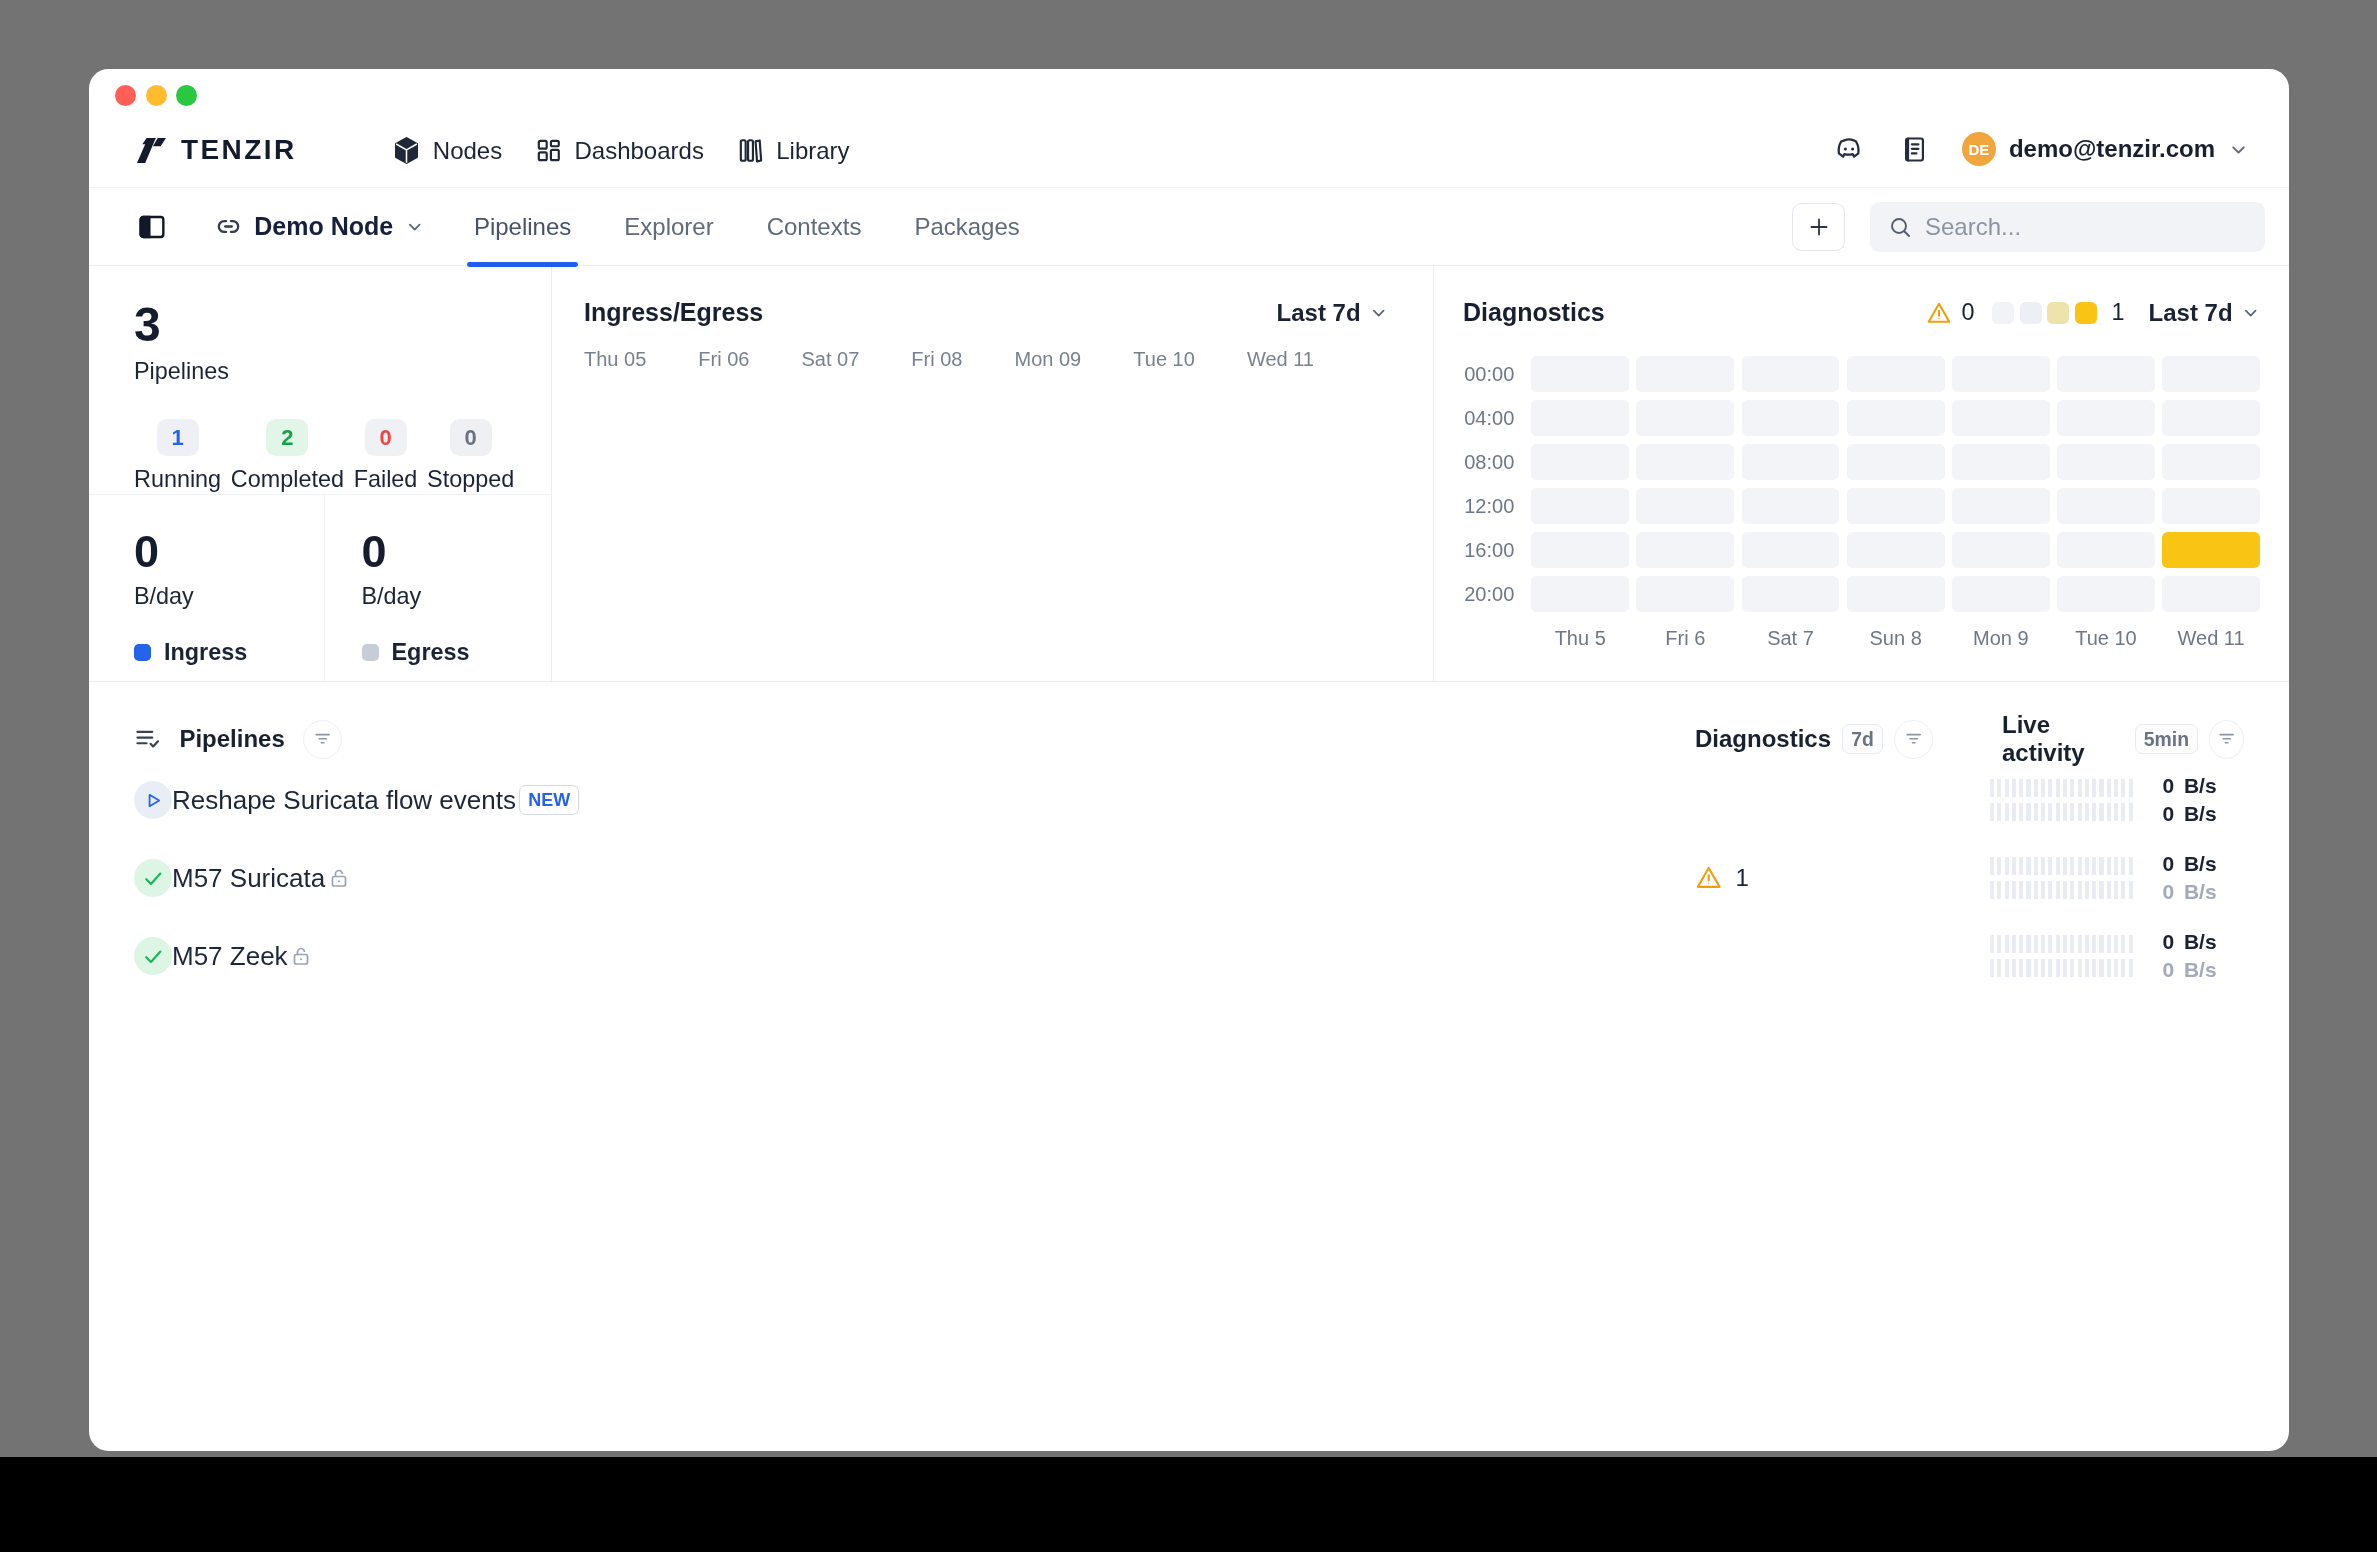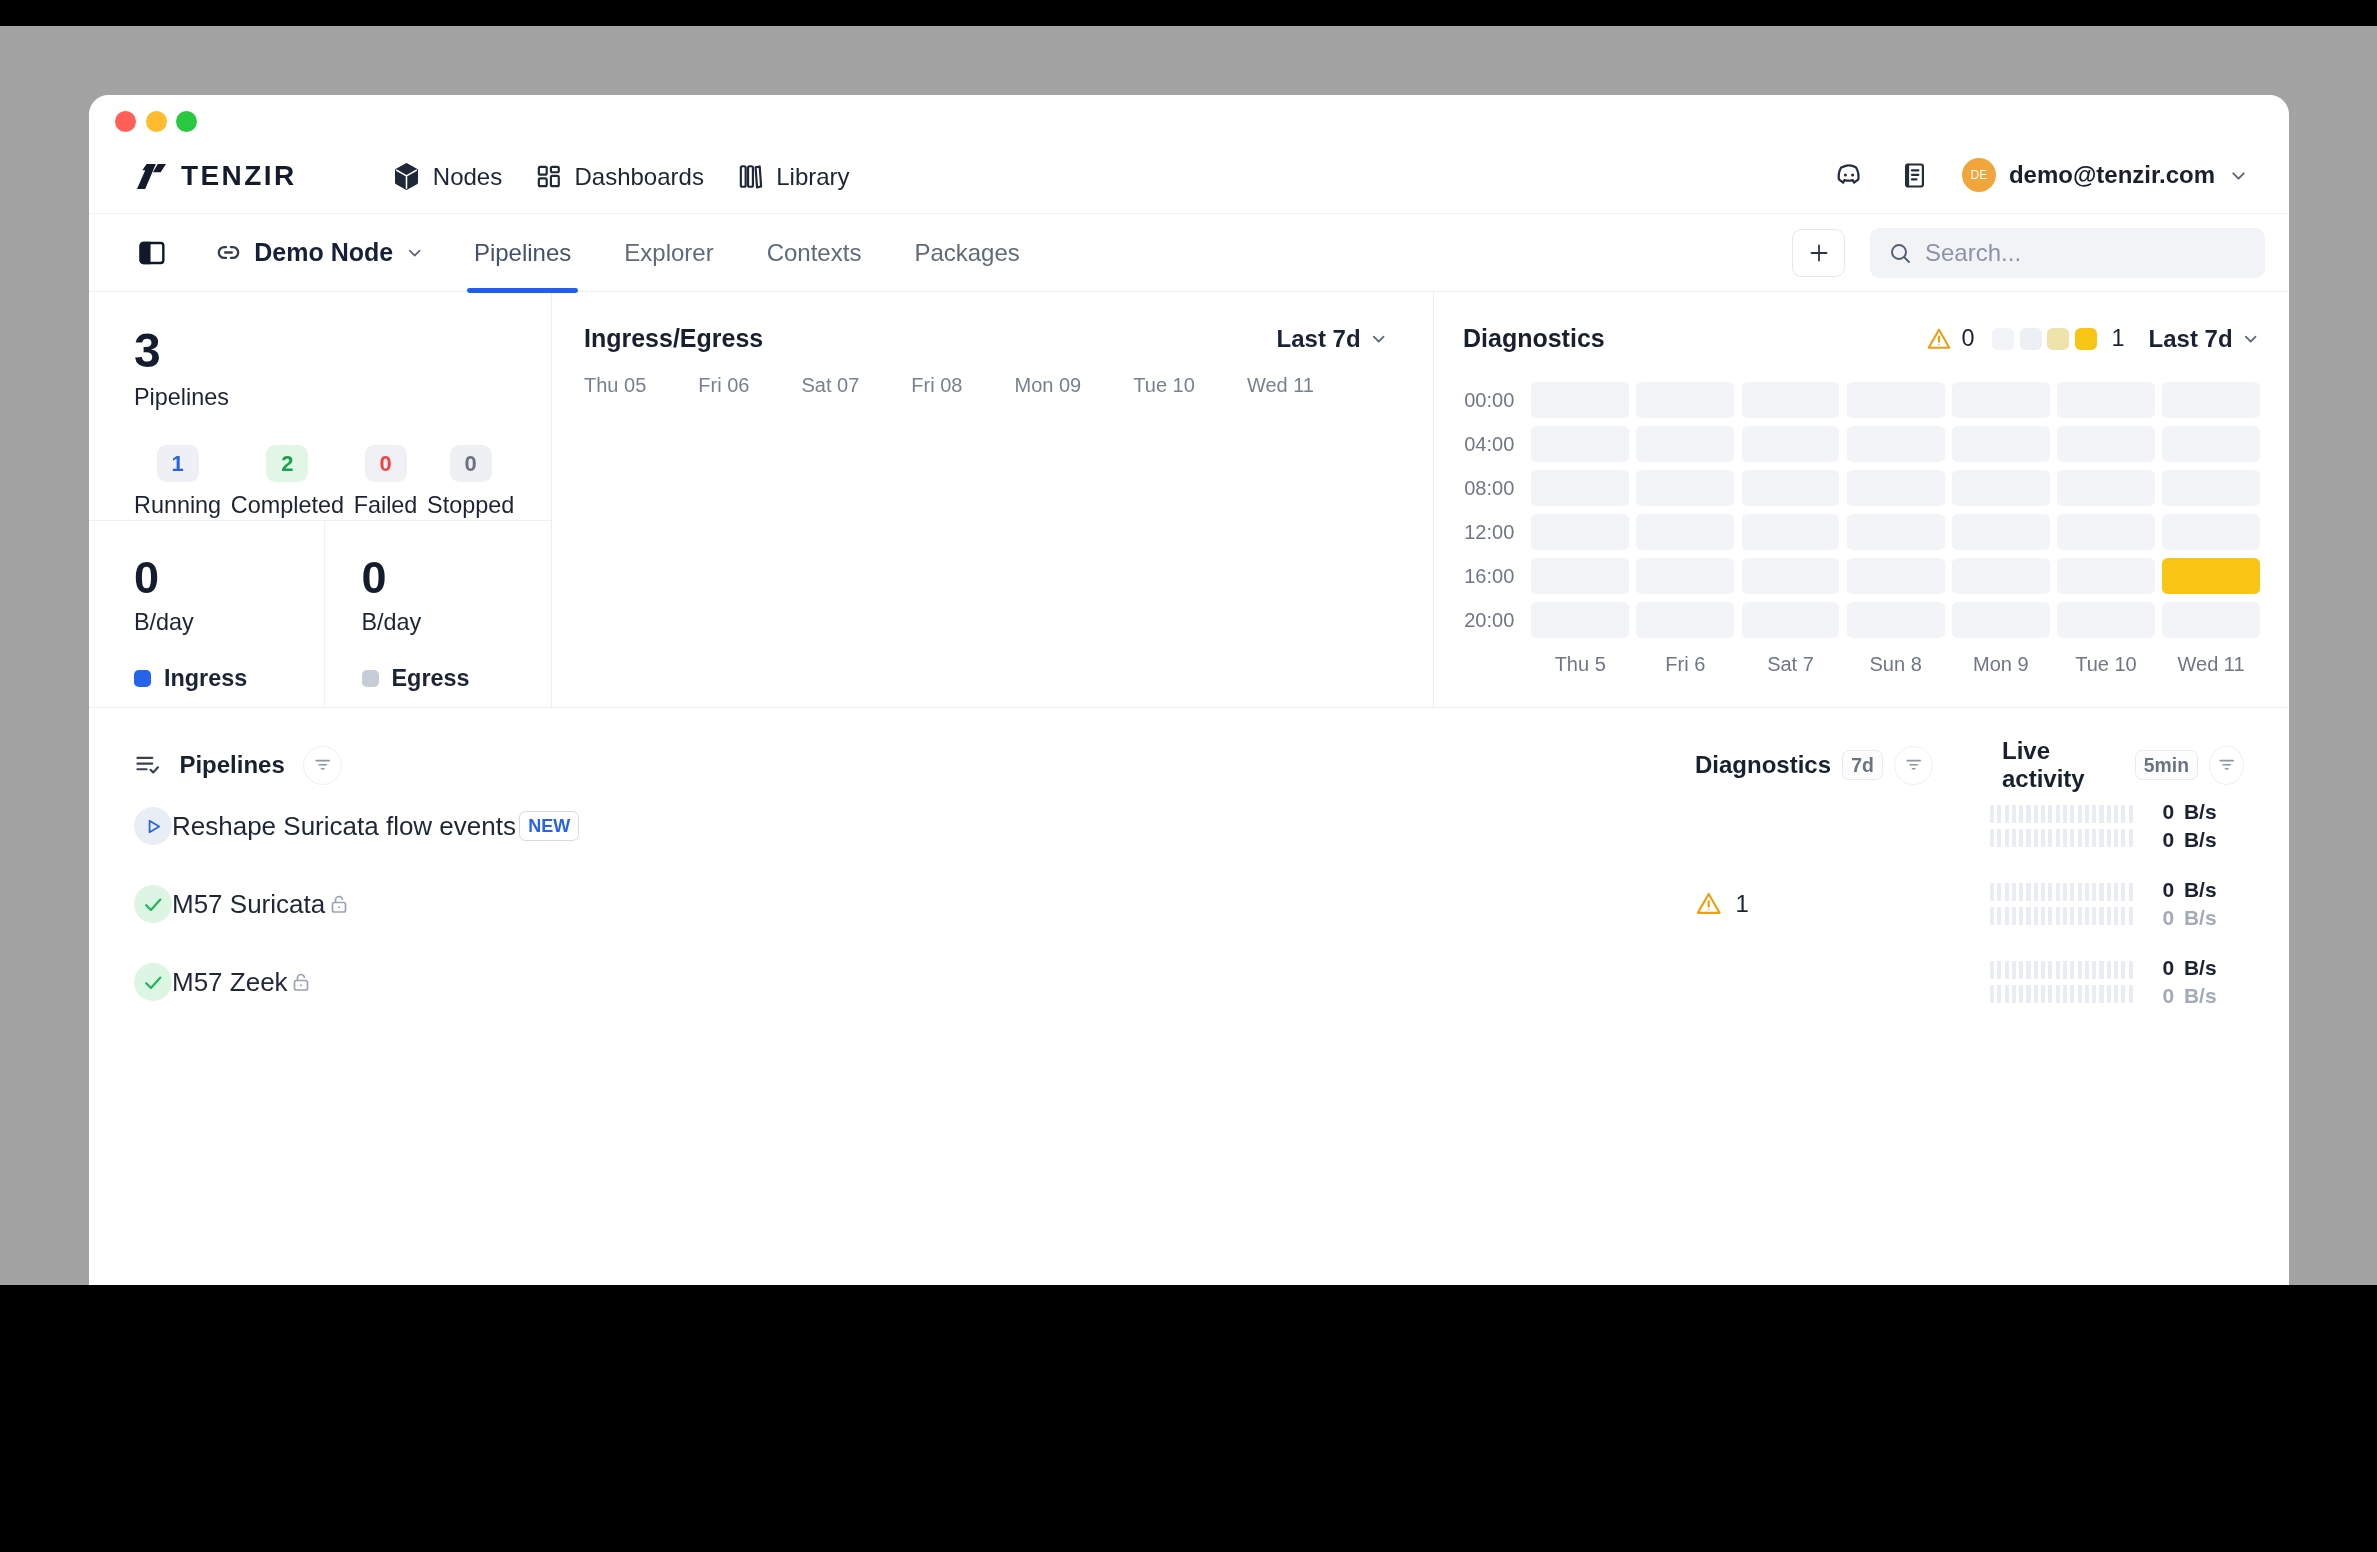--- a/index.html
+++ b/index.html
@@ -1,35 +1,35 @@
 <!DOCTYPE html>
 <html style="font-size:13px"><head>
 <meta charset="utf-8">
 <style>
   * { margin:0; padding:0; box-sizing:border-box; }
   html,body { width:2377px; height:1553px; background:#000; font-family:"Liberation Sans", sans-serif; }
-  .screen { position:relative; width:2377px; height:1259px; background:#a3a3a3; overflow:hidden;margin-top:26px; }
+  .screen { position:relative; width:2377px; height:1457px; background:#737373; overflow:hidden; }
   .window { position:absolute; left:89px; top:69px; width:2200px; height:1382px; background:#fff; border-radius:19.4px; overflow:hidden; }
 
   
   .traffic { position:absolute; top:16px; left:26px; display:flex; gap:9.7px; z-index:10; }
   .traffic span { width:21px; height:21px; border-radius:50%; display:block; }
 
   
   .navbar { height:118px; display:flex; align-items:flex-end; padding:0 40px 21px 45px; }
   .brand { display:flex; align-items:center; gap:13px; }
   .brand svg { display:block; }
   .brand-name { font-size:28px; font-weight:800; letter-spacing:2.4px; color:#141b2c; }
   .nav-items { display:flex; align-items:center; gap:32px; margin-left:94px; }
   .nav-item { display:flex; align-items:center; gap:11.3px; font-size:24px; font-weight:500; color:#1c2534; cursor:pointer; }
   .nav-item .ico { color:#1f2838; display:flex; }
   .nav-right { margin-left:auto; display:flex; align-items:center; gap:32px; }
   .nav-right .ico-btn { color:#242d3d; display:flex; cursor:pointer; }
   .userchip { display:flex; align-items:center; gap:13px; cursor:pointer; }
-  .avatar { width:34px; height:34px; border-radius:50%; color:#fff; font-size:12px; font-weight:400; display:flex; align-items:center; justify-content:center; }
+  .avatar { width:34px; height:34px; border-radius:50%; color:#fff; font-size:15px; font-weight:700; display:flex; align-items:center; justify-content:center; }
   .user-email { font-size:24px; font-weight:600; color:#18202f; }
   .chev { color:#5c6675; display:flex; }
 
   
   .nodebar { height:79px; border-top:1.6px solid #eff1f4; border-bottom:1.6px solid #eceef2; display:flex; align-items:center; padding:0 24px 0 45px; position:relative; }
   .panel-toggle { display:flex; color:#10182a; cursor:pointer; }
   .node-id { display:flex; align-items:center; gap:11.3px; margin-left:44px; cursor:pointer; }
   .node-id .ico { color:#333d4e; display:flex; }
   .node-name { font-size:25px; font-weight:700; color:#16203a; }
   .tabs { display:flex; align-items:stretch; gap:53px; margin-left:50px; height:100%; }

